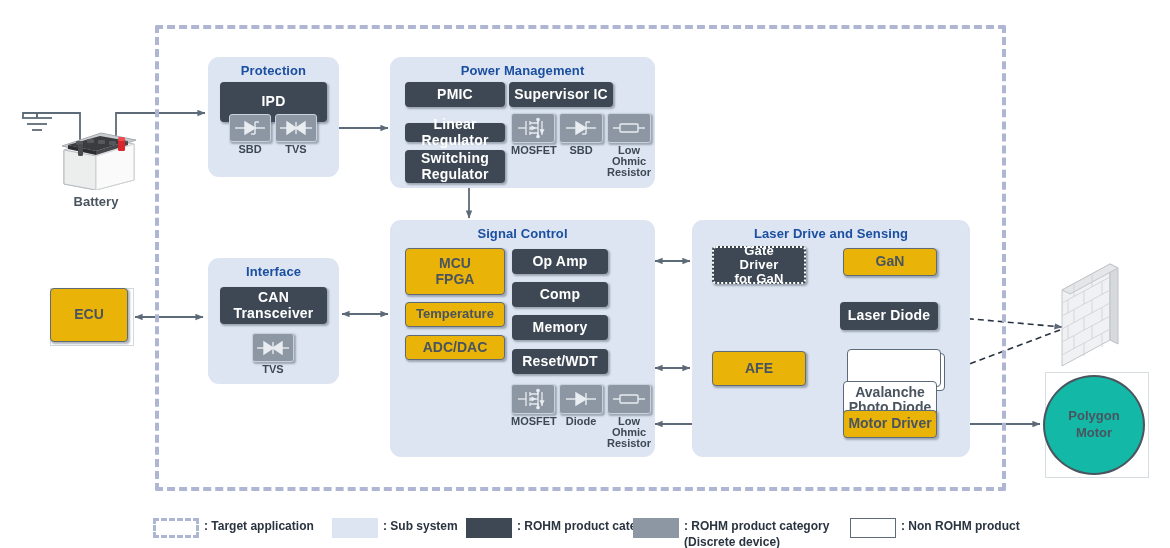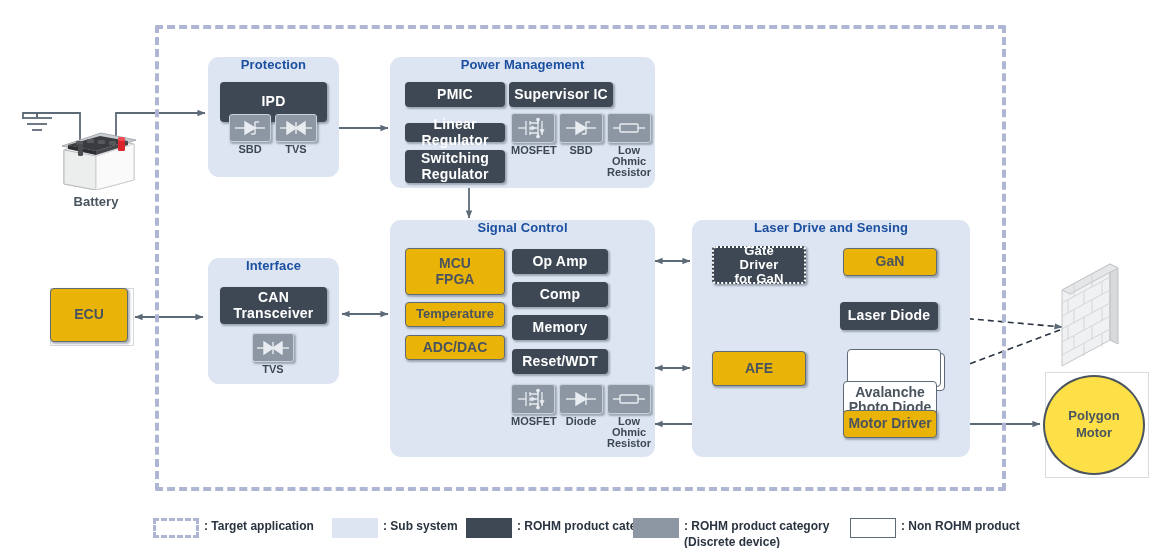--- a/index.html
+++ b/index.html
@@ -27,21 +27,21 @@
   .subsys {
     position: absolute;
     background: #dde5f2;
     border-radius: 11px;
   }
   .subsys-title {
     text-align: center;
     color: #1b4fa0;
     font-weight: bold;
     font-size: 13px;
-    padding-top: 0;
+    padding-top: 6px;
     letter-spacing: .1px;
   }
 
   
   .blk {
     position: absolute;
     display: flex; align-items: center; justify-content: center;
     text-align: center;
     line-height: 1.08;
     border-radius: 4px;
@@ -110,21 +110,21 @@
   
   .motor-frame {
     position: absolute;
     border: 1px solid #d8dde2;
     background: #ffffff;
   }
   .motor-circle {
     position: absolute;
     border: 2px solid #4a5560;
     border-radius: 50%;
-    background: #fde047;
+    background: #14b8a6;
     display: flex; align-items: center; justify-content: center;
     text-align: center;
     color: #49545f; font-weight: bold; font-size: 13px; line-height: 1.3;
   }
 
   
   .battery-wrap { position: absolute; }
   .battery-label {
     position: absolute;
     font-size: 13px; font-weight: bold; color: #49545f;

